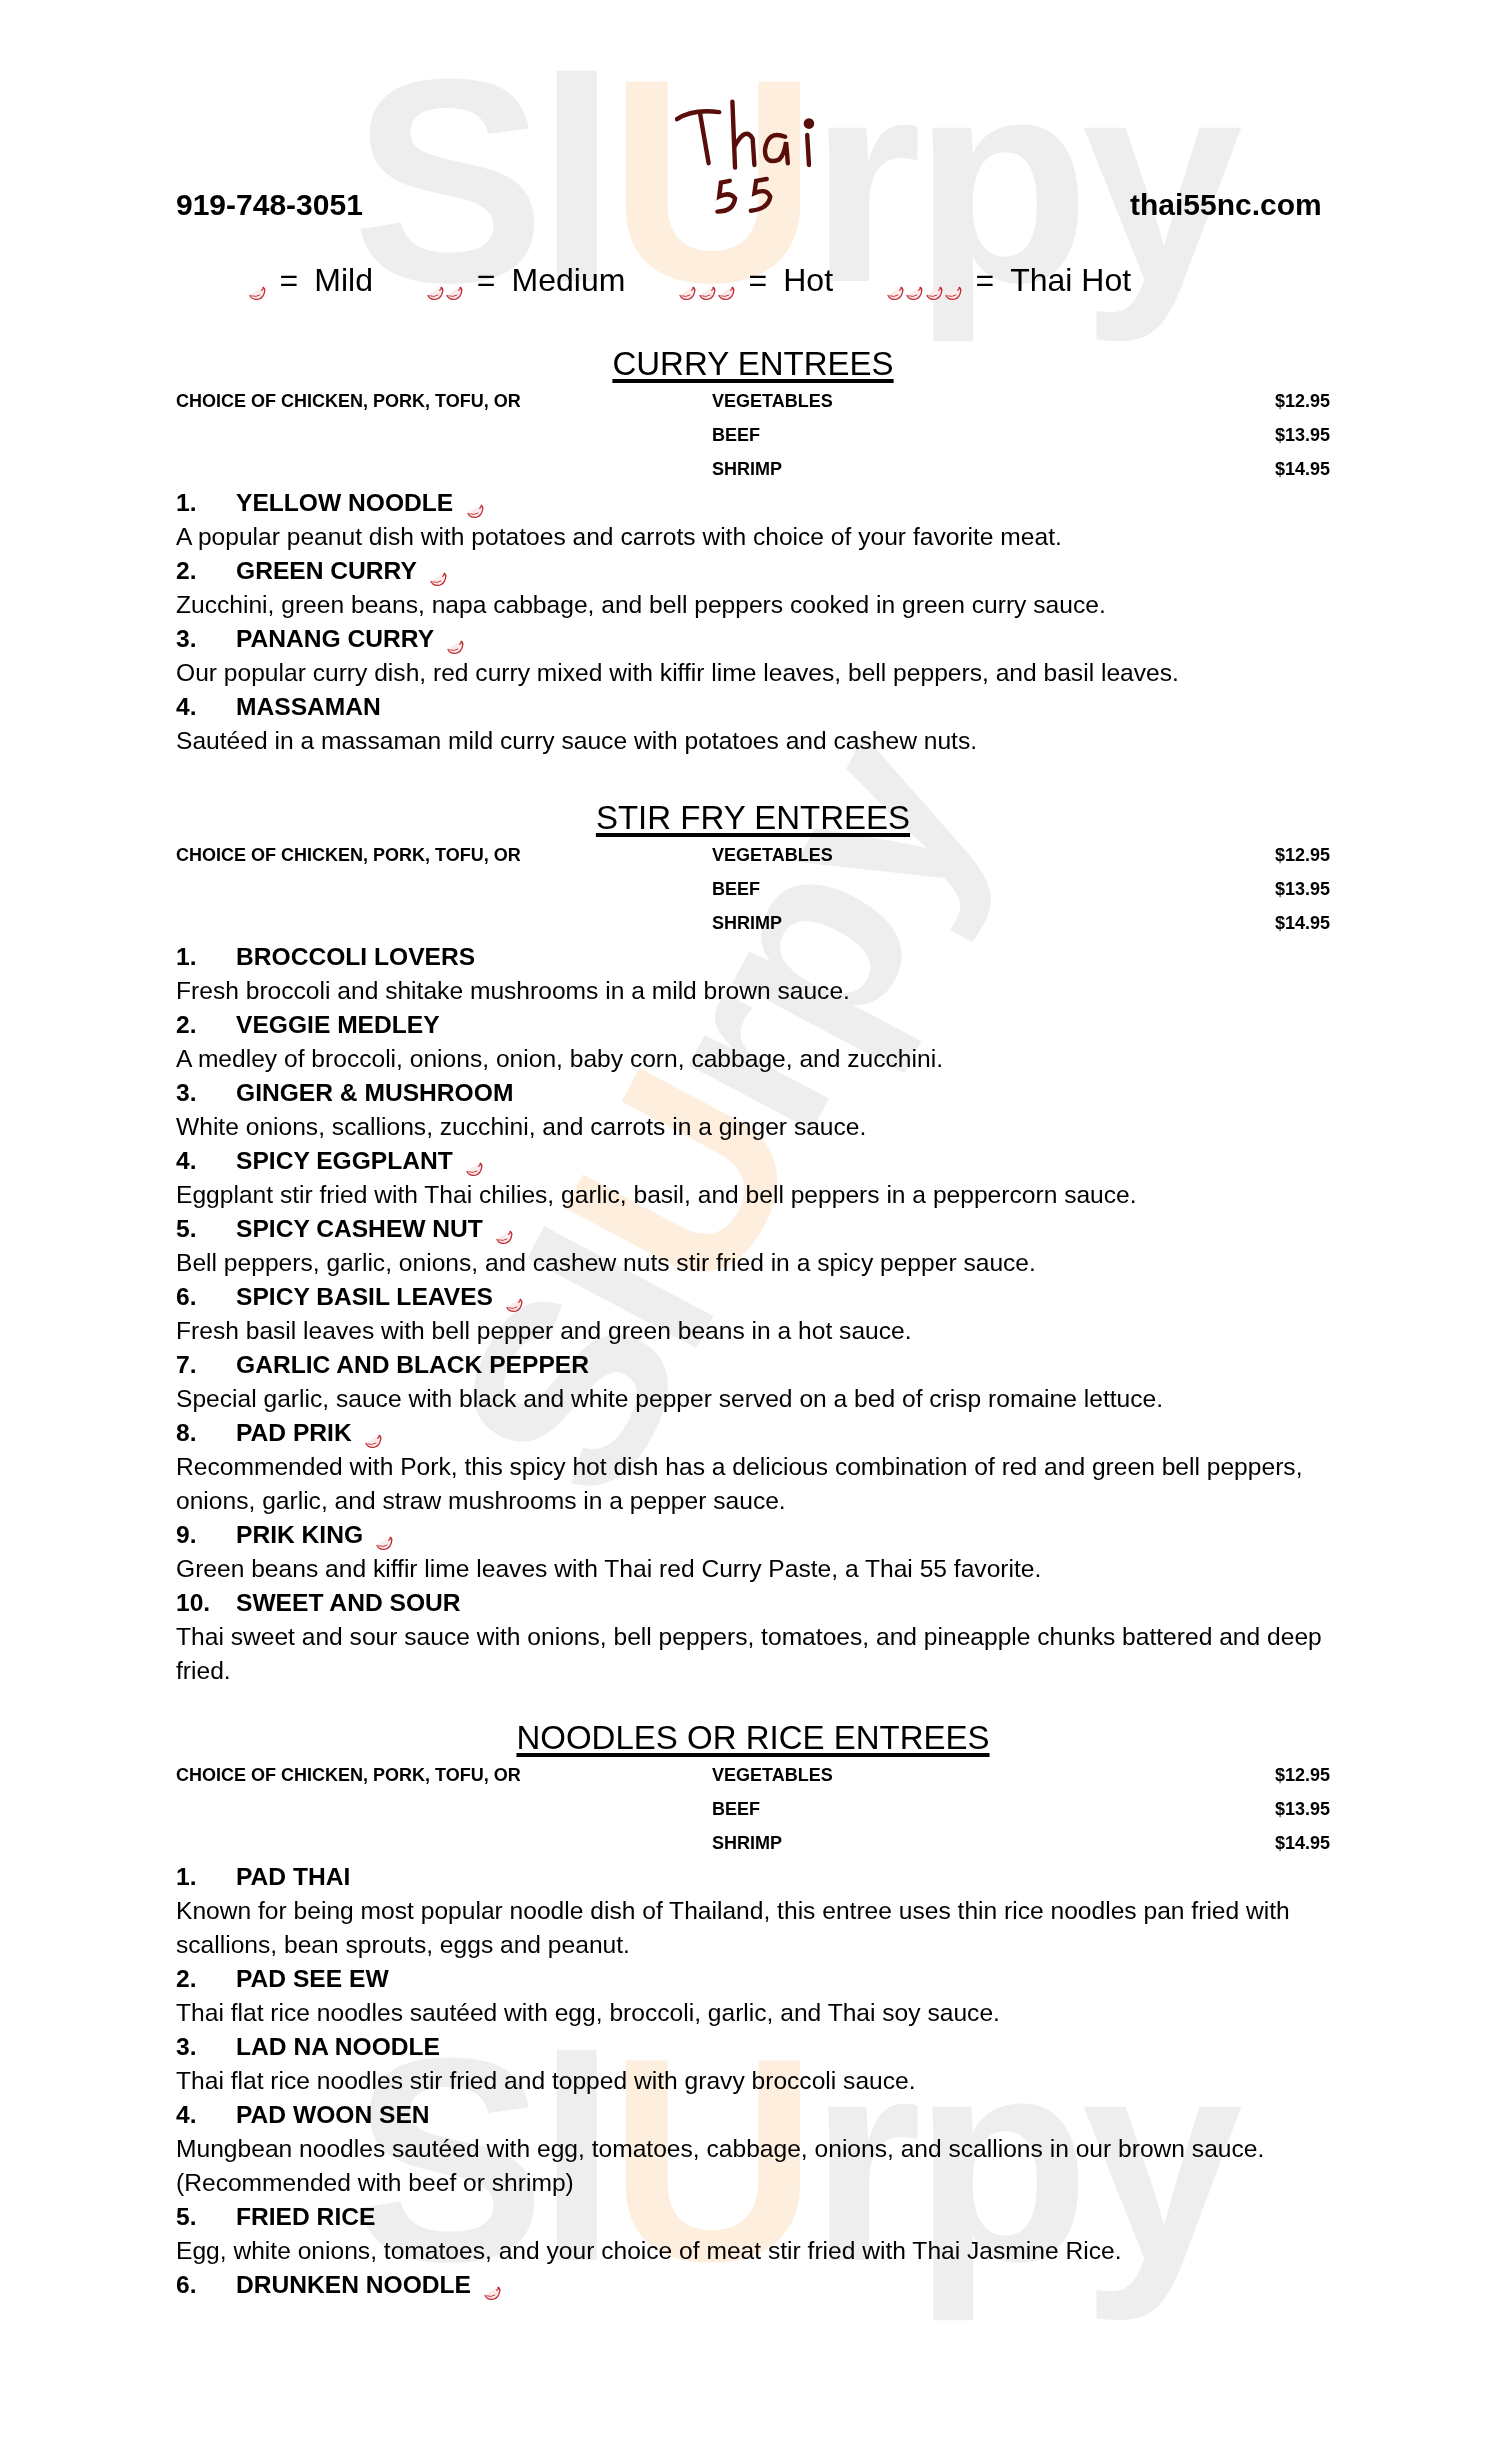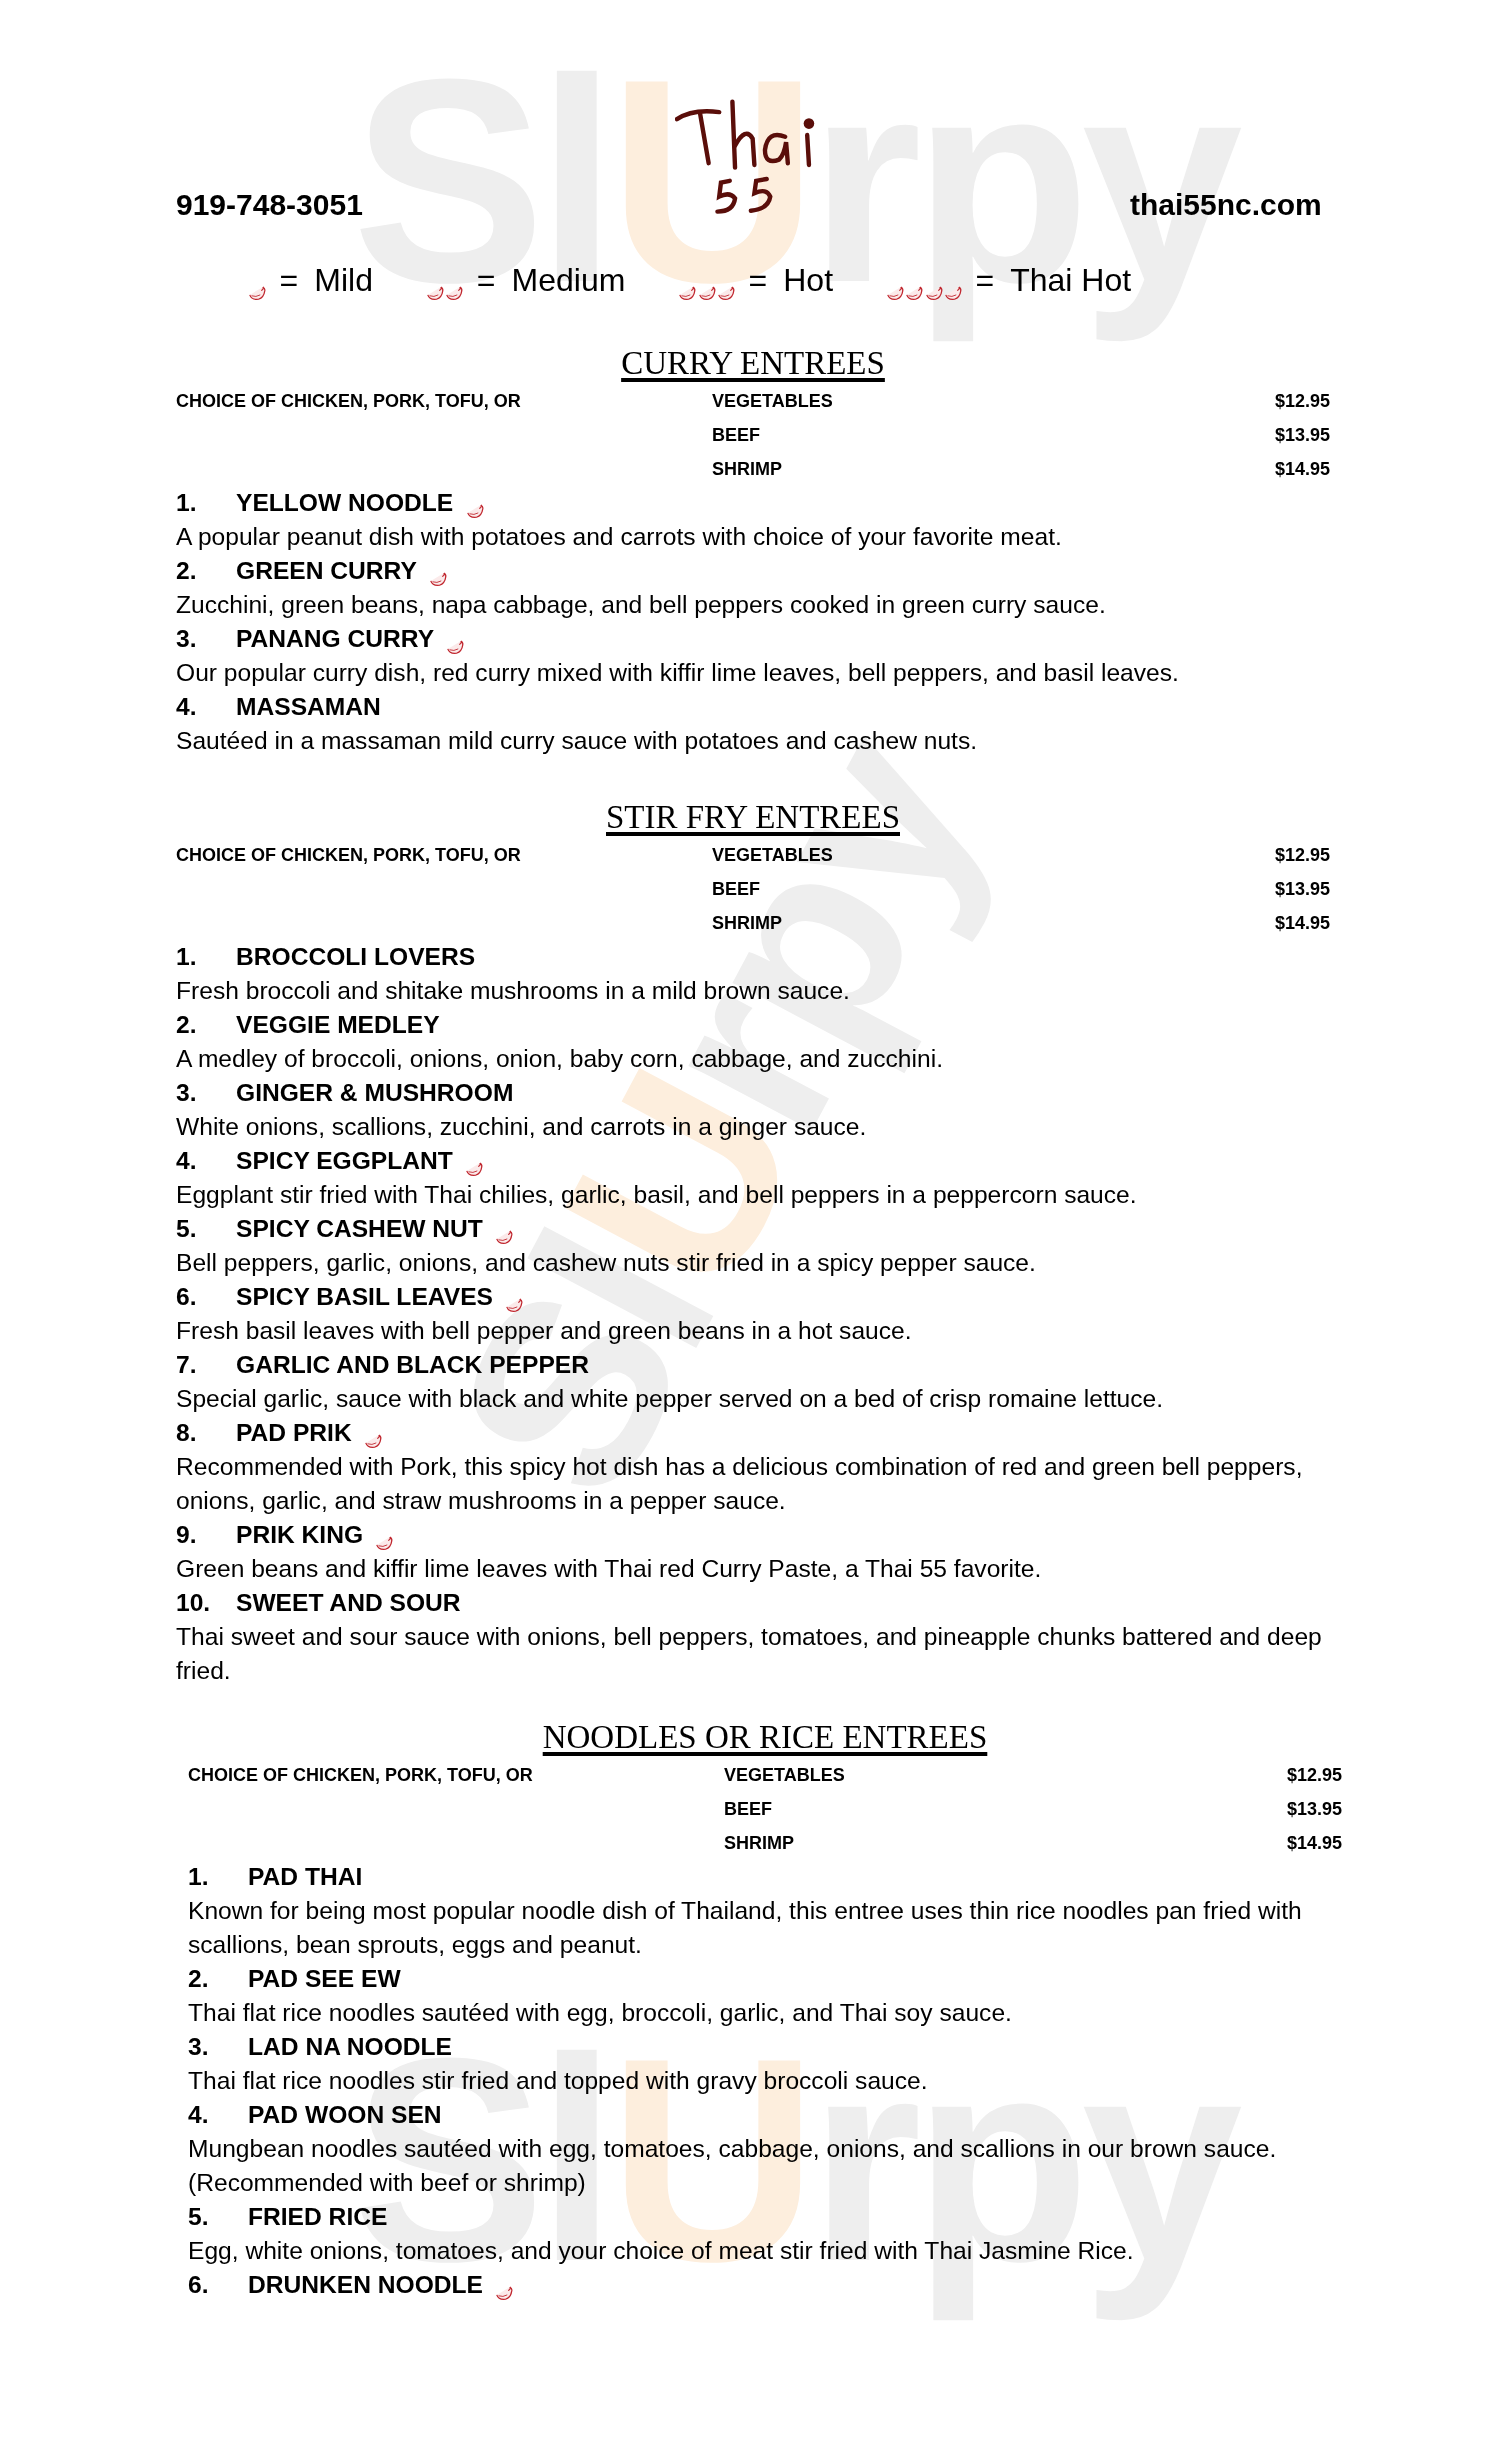--- a/index.html
+++ b/index.html
@@ -16,21 +16,21 @@
   .contact { position:absolute; top:188px; font-size:30px; font-weight:700; }
   .phone { left:176px; }
   .url { left:1130px; }
 
   .legend { position:absolute; top:262px; left:248px; width:1011px; display:flex; align-items:center; font-size:32px; }
   .legend .grp { display:flex; align-items:center; margin-right:53px; }
   .legend .eq { margin:0 16px 0 12.3px; }
   .chili { display:inline-block; width:19.3px; height:16px; vertical-align:middle; }
 
   .section { position:absolute; left:176px; width:1154px; }
-  .sec-title { text-align:center; font-size:33px; text-decoration:underline; text-decoration-thickness:3.5px; text-underline-offset:4.4px; height:40px; line-height:39px;font-family:Liberation Serif, serif; }
+  .sec-title { text-align:center; font-size:33px; text-decoration:underline; text-decoration-thickness:3.5px; text-underline-offset:4.4px; height:40px; line-height:39px; }
   .price-row { position:relative; height:34px; line-height:34px; font-size:18px; font-weight:700; }
   .price-row .choice { position:absolute; left:0; }
   .price-row .protein { position:absolute; left:536px; }
   .price-row .price { position:absolute; right:0; }
   .item-title { height:34px; line-height:34px; font-size:24.6px; font-weight:700; display:flex; align-items:center; }
   .item-title .num { width:60px; display:inline-block; }
   .item-title .chili { margin-left:12.3px; }
   .item-desc { font-size:24.6px; line-height:34px; }
 </style>
 </head>
@@ -273,21 +273,21 @@
       <div class="item-desc">Green beans and kiffir lime leaves with Thai red Curry Paste, a Thai 55 favorite.</div>
     </div>
     <div class="menu-item">
       <div class="item-title">
         <span class="num">10.</span>
         <span>SWEET AND SOUR</span>
       </div>
       <div class="item-desc">Thai sweet and sour sauce with onions, bell peppers, tomatoes, and pineapple chunks battered and deep fried.</div>
     </div>
   </div>
-<div class="section" style="top:1718px;margin-left:12px;">
+<div class="section" style="top:1718px;">
     <div class="sec-title">NOODLES OR RICE ENTREES</div>
     <div class="price-row">
       <span class="choice">CHOICE OF CHICKEN, PORK, TOFU, OR</span>
       <span class="protein">VEGETABLES</span>
       <span class="price">$12.95</span>
     </div>
     <div class="price-row">
       <span class="protein">BEEF</span>
       <span class="price">$13.95</span>
     </div>

